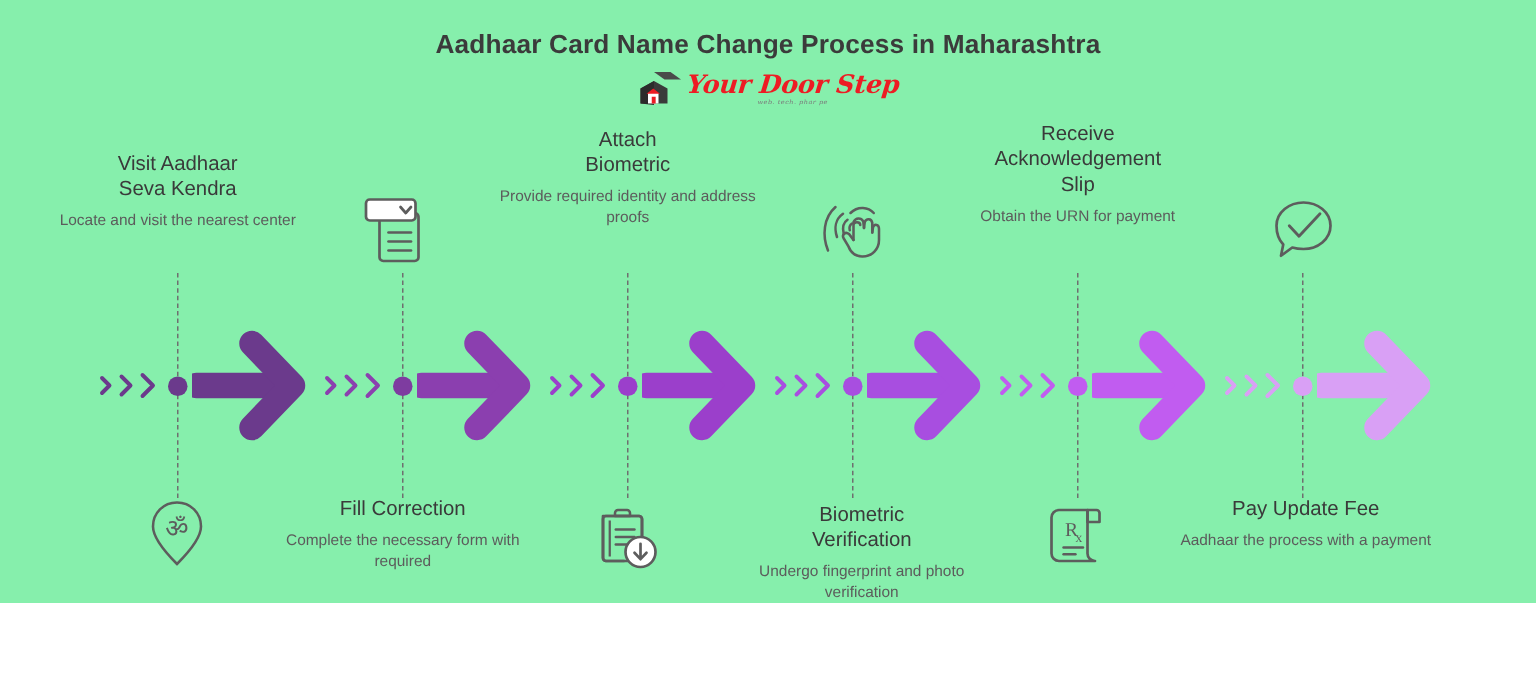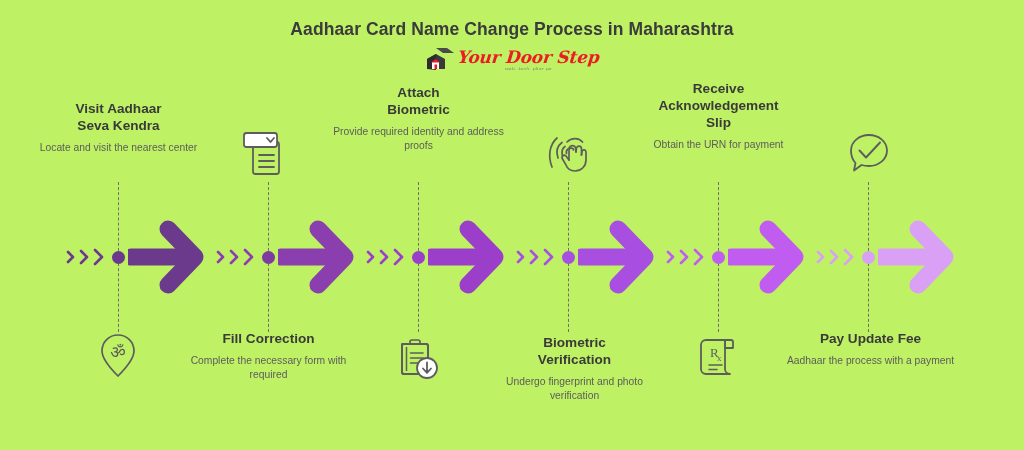--- a/index.html
+++ b/index.html
@@ -2,21 +2,21 @@
 <html><head>
 <meta charset="utf-8">
 <style>
   * { box-sizing: border-box; margin: 0; padding: 0; }
   html, body {
     width: 1024px; height: 450px;
     background: #ffffff;
     font-family: "Liberation Sans", sans-serif;
     overflow: hidden;
   }
-  #canvas { position: relative; width: 1024px; height: 450px; background: #bef264; }
+  #canvas { position: relative; width: 1024px; height: 402px; background: #86efac; }
 
   
   .title {
     position: absolute; top: 19px; left: 0; width: 1024px;
     text-align: center;
     font-size: 17.5px; font-weight: bold; color: #3b3b3b;
     letter-spacing: .1px;
   }
   .logo-wrap {
     position: absolute; top: 42px; left: 0; width: 1024px;
@@ -55,21 +55,21 @@
     top: 251px;
   }
 
   .chevrons { position: absolute; top: 243px; height: 28px; }
 
   .arrow { position: absolute; top: 216px; height: 82px; }
 
   
   .step { position: absolute; width: 175px; text-align: center; }
   .step-h {
-    font-size: 13.6px; font-weight: bold; color: #3a3a3a;
+    font-size: 13.6px; font-weight: normal; color: #3a3a3a;
     line-height: 1.26;
   }
   .step-d {
     font-size: 10.3px; color: #5c5c5c; line-height: 1.33;
     margin-top: 7px;
   }
   .icon-box {
     width: 54px; height: 54px; margin: 0 auto;
     display: flex; align-items: center; justify-content: center;
   }

